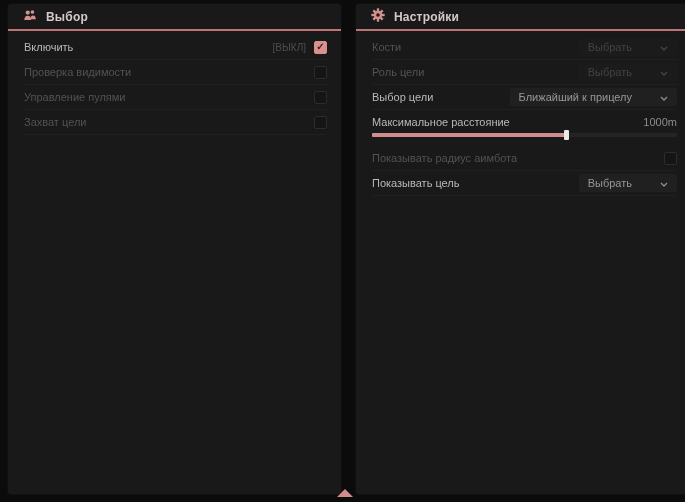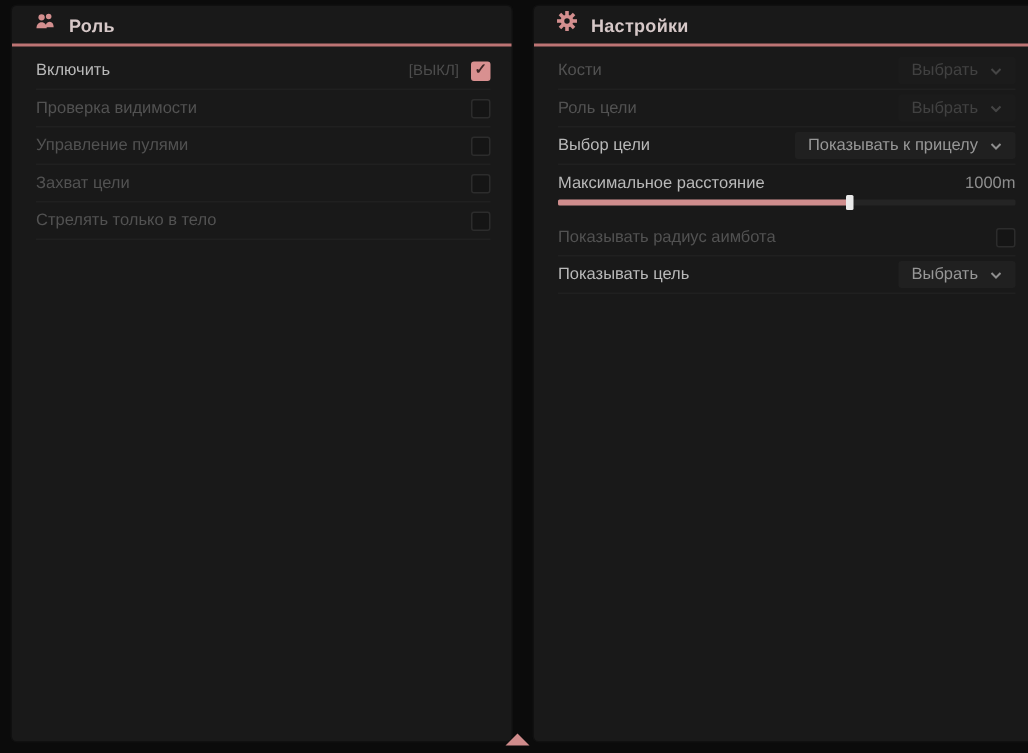--- a/index.html
+++ b/index.html
@@ -16,21 +16,21 @@
   .row { height:25px; display:flex; align-items:center; justify-content:space-between;
     border-bottom:1px solid #202020; }
   .lbl { font-size:11px; color:#525252; }
   .lbl.bright { color:#b9b9b9; }
   .right-group { display:flex; align-items:center; gap:8px; }
   .hotkey { font-size:10px; color:#4d4d4d; }
   .checkbox { width:13px; height:13px; border-radius:2px; background:#151515;
     border:1px solid #2c2c2c; display:flex; align-items:center; justify-content:center; }
   .checkbox.checked { background:#d89090; border-color:#d89090; }
   .checkmark { font-size:10px; line-height:10px; color:#3d2424; font-weight:bold; }
-  .dropdown { display:flex; align-items:center; gap:8px; background:#1e1e1e;
+  .dropdown { display:flex; align-items:center; gap:28px; background:#1e1e1e;
     border-radius:2px; padding:3px 9px; font-size:11px; color:#636363; }
   .dropdown.bright { color:#979797; background:#202020; }
   .chev { display:block; }
   .slider-block { padding:3px 0 4px; }
   .slider-head { height:17px; display:flex; align-items:center; justify-content:space-between; }
   .slider-value { font-size:11px; color:#8c8c8c; }
   .slider-track { position:relative; height:4px; background:#242424; border-radius:1px;
     margin:3px 0 5px; }
   .slider-fill { position:relative; height:100%; background:#cf8d8d; border-radius:1px; }
   .slider-thumb { position:absolute; right:-2px; top:-3px; width:5px; height:10px;
@@ -46,21 +46,21 @@
 <div class="panel panel-left">
   <div class="panel-header">
     <span>
       <svg width="14" height="14" viewBox="0 0 16 16" fill="#d48f8f">
         <circle cx="10.8" cy="4.6" r="2.1"></circle>
         <path d="M8.4 12.8c0-2.6 1.1-4.2 3.2-4.2 1.9 0 3 1.6 3 4.2z"></path>
         <circle cx="5.4" cy="5.2" r="2.4"></circle>
         <path d="M1.5 13.6c0-2.9 1.6-4.7 3.9-4.7s3.9 1.8 3.9 4.7z"></path>
       </svg>
     </span>
-    <span class="panel-title">Роль</span>
+    <span class="panel-title">Выбор</span>
   </div>
   <div class="rows">
     <div class="row">
       <span class="lbl bright">Включить</span>
       <span class="right-group">
         <span class="hotkey">[ВЫКЛ]</span>
         <span class="checkbox checked">
           <span class="checkmark">✓</span>
         </span>
       </span>
@@ -68,24 +68,20 @@
     <div class="row">
       <span class="lbl">Проверка видимости</span>
       <span class="checkbox"></span>
     </div>
     <div class="row">
       <span class="lbl">Управление пулями</span>
       <span class="checkbox"></span>
     </div>
     <div class="row">
       <span class="lbl">Захват цели</span>
-      <span class="checkbox"></span>
-    </div>
-    <div class="row">
-      <span class="lbl">Стрелять только в тело</span>
       <span class="checkbox"></span>
     </div>
   </div>
 </div>
 
 <div class="panel panel-right">
   <div class="panel-header">
     <span>
       <svg width="14" height="14" viewBox="0 0 20 20">
         <g fill="#d48f8f">
@@ -128,21 +124,21 @@
           <svg width="8" height="5" viewBox="0 0 8 5">
               <path d="M1 1l3 3 3-3" stroke="#6a6a6a" fill="none" stroke-width="1.3"></path>
             </svg>
         </span>
       </span>
     </div>
 
     <div class="row">
       <span class="lbl bright">Выбор цели</span>
       <span class="dropdown bright">
-        <span>Показывать к прицелу</span>
+        <span>Ближайший к прицелу</span>
         <span class="chev">
           <svg width="8" height="5" viewBox="0 0 8 5">
               <path d="M1 1l3 3 3-3" stroke="#8f8f8f" fill="none" stroke-width="1.3"></path>
             </svg>
         </span>
       </span>
     </div>
 
 
     <div class="slider-block">

